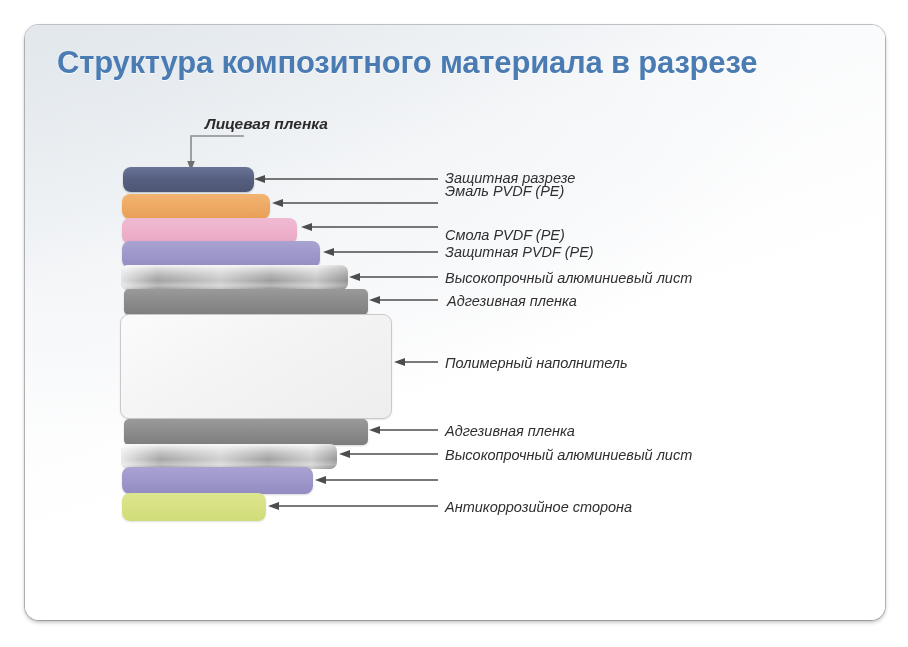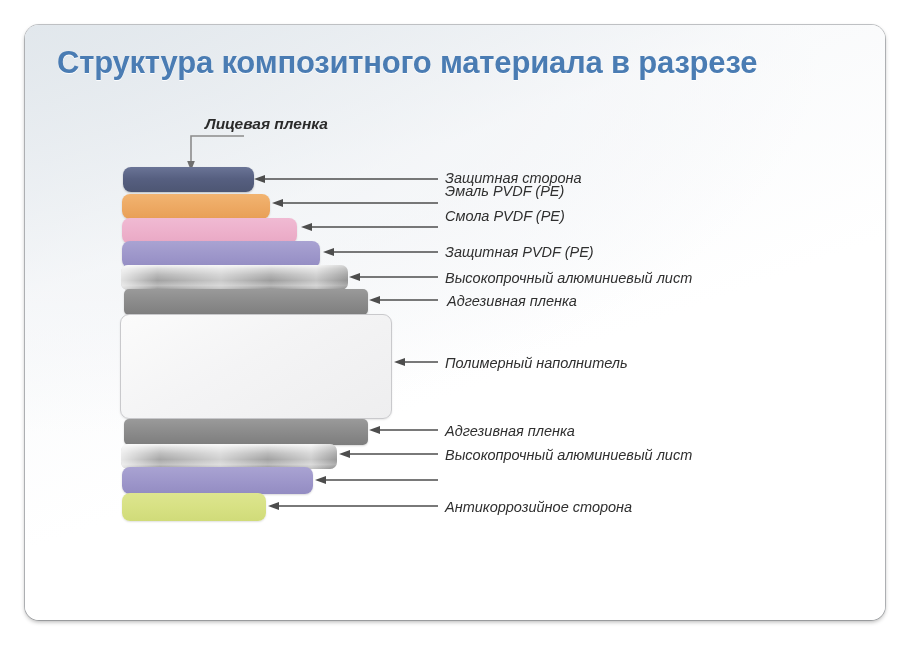--- a/index.html
+++ b/index.html
@@ -240,23 +240,23 @@
       <path d="M349 277 L360 273 L360 281 Z"></path>
       <path d="M369 300 L380 296 L380 304 Z"></path>
       <path d="M394 362 L405 358 L405 366 Z"></path>
       <path d="M369 430 L380 426 L380 434 Z"></path>
       <path d="M339 454 L350 450 L350 458 Z"></path>
       <path d="M315 480 L326 476 L326 484 Z"></path>
       <path d="M268 506 L279 502 L279 510 Z"></path>
     </g>
   </svg>
 
-  <div class="lbl" style="top:171px">Защитная сторона</div>
+  <div class="lbl" style="top:171px">Защитная разрезе</div>
   <div class="lbl" style="top:184px">Эмаль PVDF (PE)</div>
-  <div class="lbl" style="top:209px">Смола PVDF (PE)</div>
+  <div class="lbl" style="top:228px">Смола PVDF (PE)</div>
   <div class="lbl" style="top:245px">Защитная PVDF (PE)</div>
   <div class="lbl" style="top:271px">Высокопрочный алюминиевый лист</div>
   <div class="lbl" style="top:294px;left:447px">Адгезивная пленка</div>
   <div class="lbl" style="top:356px">Полимерный наполнитель</div>
   <div class="lbl" style="top:424px">Адгезивная пленка</div>
   <div class="lbl" style="top:448px">Высокопрочный алюминиевый лист</div>
   <div class="lbl" style="top:500px">Антикоррозийное сторона</div>
 
 </div>
 

